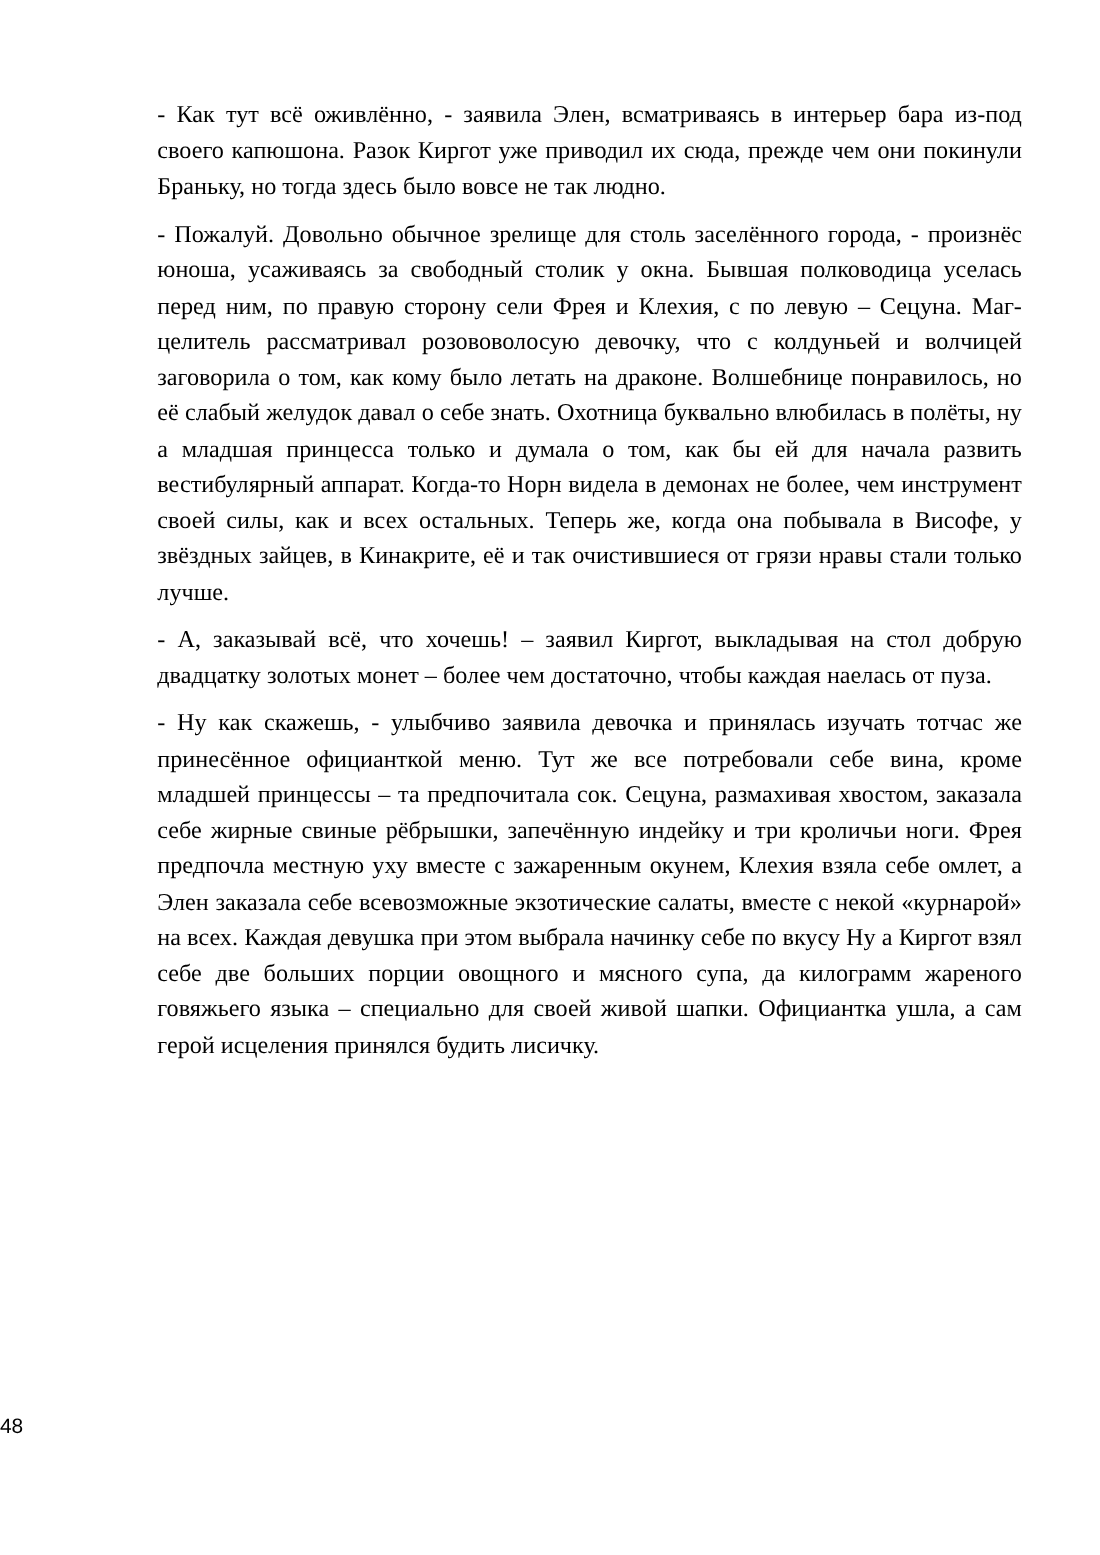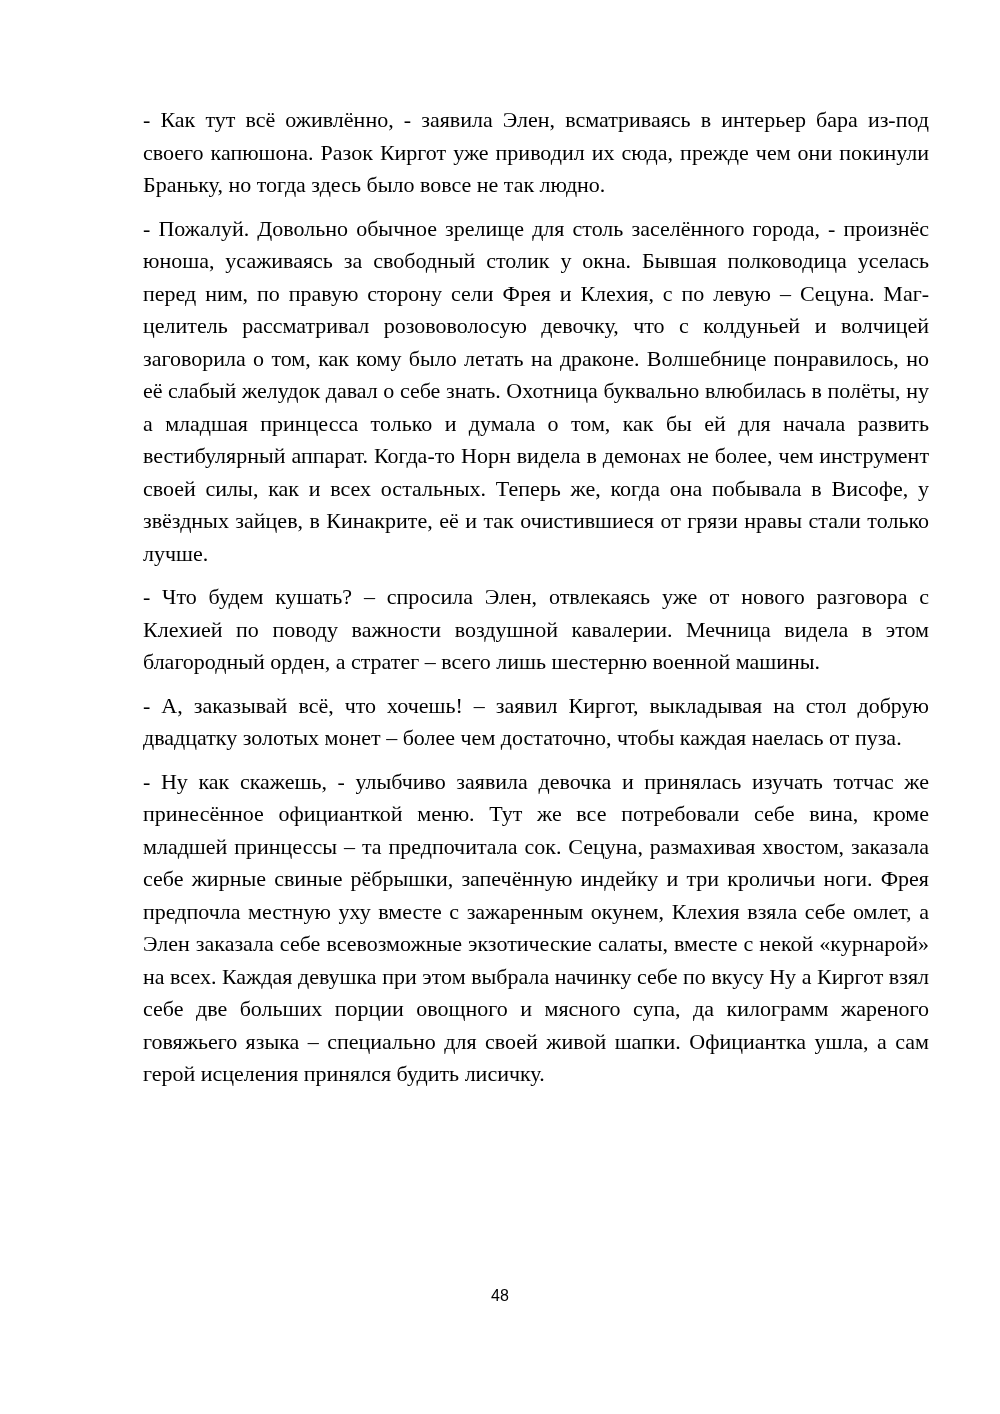--- a/index.html
+++ b/index.html
@@ -10,48 +10,47 @@
     .page {
       position: relative;
       width: 1000px;
       height: 1414px;
       background: #ffffff;
       overflow: hidden;
     }
     .content {
       position: absolute;
       left: 143px;
-      top: 104px;
+      top: 88px;
       width: 786px;
     }
     .content p {
       font-family: "Liberation Serif", "DejaVu Serif", serif;
       font-size: 22px;
       line-height: 32.5px;
       color: #000000;
       text-align: justify;
       margin: 0 0 11px 0;
       padding: 0;
     }
     .page-number {
       position: absolute;
       top: 1287px;
       left: 0;
       width: 100%;
-      text-align: center;
+      text-align: left;
       font-family: "Liberation Sans", "DejaVu Sans", sans-serif;
-      font-size: 16px;
+      font-size: 19px;
       color: #000000;
     }
   </style>
 </head>
 <body>
 
 <div class="page">
   <div class="content">
     <p>- Как тут всё оживлённо, - заявила Элен, всматриваясь в интерьер бара из-под своего капюшона. Разок Киргот уже приводил их сюда, прежде чем они покинули Браньку, но тогда здесь было вовсе не так людно.</p>
     <p>- Пожалуй. Довольно обычное зрелище для столь заселённого города, - произнёс юноша, усаживаясь за свободный столик у окна. Бывшая полководица уселась перед ним, по правую сторону сели Фрея и Клехия, с по левую – Сецуна. Маг-целитель рассматривал розововолосую девочку, что с колдуньей и волчицей заговорила о том, как кому было летать на драконе. Волшебнице понравилось, но её слабый желудок давал о себе знать. Охотница буквально влюбилась в полёты, ну а младшая принцесса только и думала о том, как бы ей для начала развить вестибулярный аппарат. Когда-то Норн видела в демонах не более, чем инструмент своей силы, как и всех остальных. Теперь же, когда она побывала в Висофе, у звёздных зайцев, в Кинакрите, её и так очистившиеся от грязи нравы стали только лучше.</p>
-    <p>- Что будем кушать? – спросила Элен, отвлекаясь уже от нового разговора с Клехией по поводу важности воздушной кавалерии. Мечница видела в этом благородный орден, а стратег – всего лишь шестерню военной машины.</p>
     <p>- А, заказывай всё, что хочешь! – заявил Киргот, выкладывая на стол добрую двадцатку золотых монет – более чем достаточно, чтобы каждая наелась от пуза.</p>
     <p>- Ну как скажешь, - улыбчиво заявила девочка и принялась изучать тотчас же принесённое официанткой меню. Тут же все потребовали себе вина, кроме младшей принцессы – та предпочитала сок. Сецуна, размахивая хвостом, заказала себе жирные свиные рёбрышки, запечённую индейку и три кроличьи ноги. Фрея предпочла местную уху вместе с зажаренным окунем, Клехия взяла себе омлет, а Элен заказала себе всевозможные экзотические салаты, вместе с некой «курнарой» на всех. Каждая девушка при этом выбрала начинку себе по вкусу Ну а Киргот взял себе две больших порции овощного и мясного супа, да килограмм жареного говяжьего языка – специально для своей живой шапки. Официантка ушла, а сам герой исцеления принялся будить лисичку.</p>
   </div>
   <div class="page-number">48</div>
 </div>
 
 </body></html>

